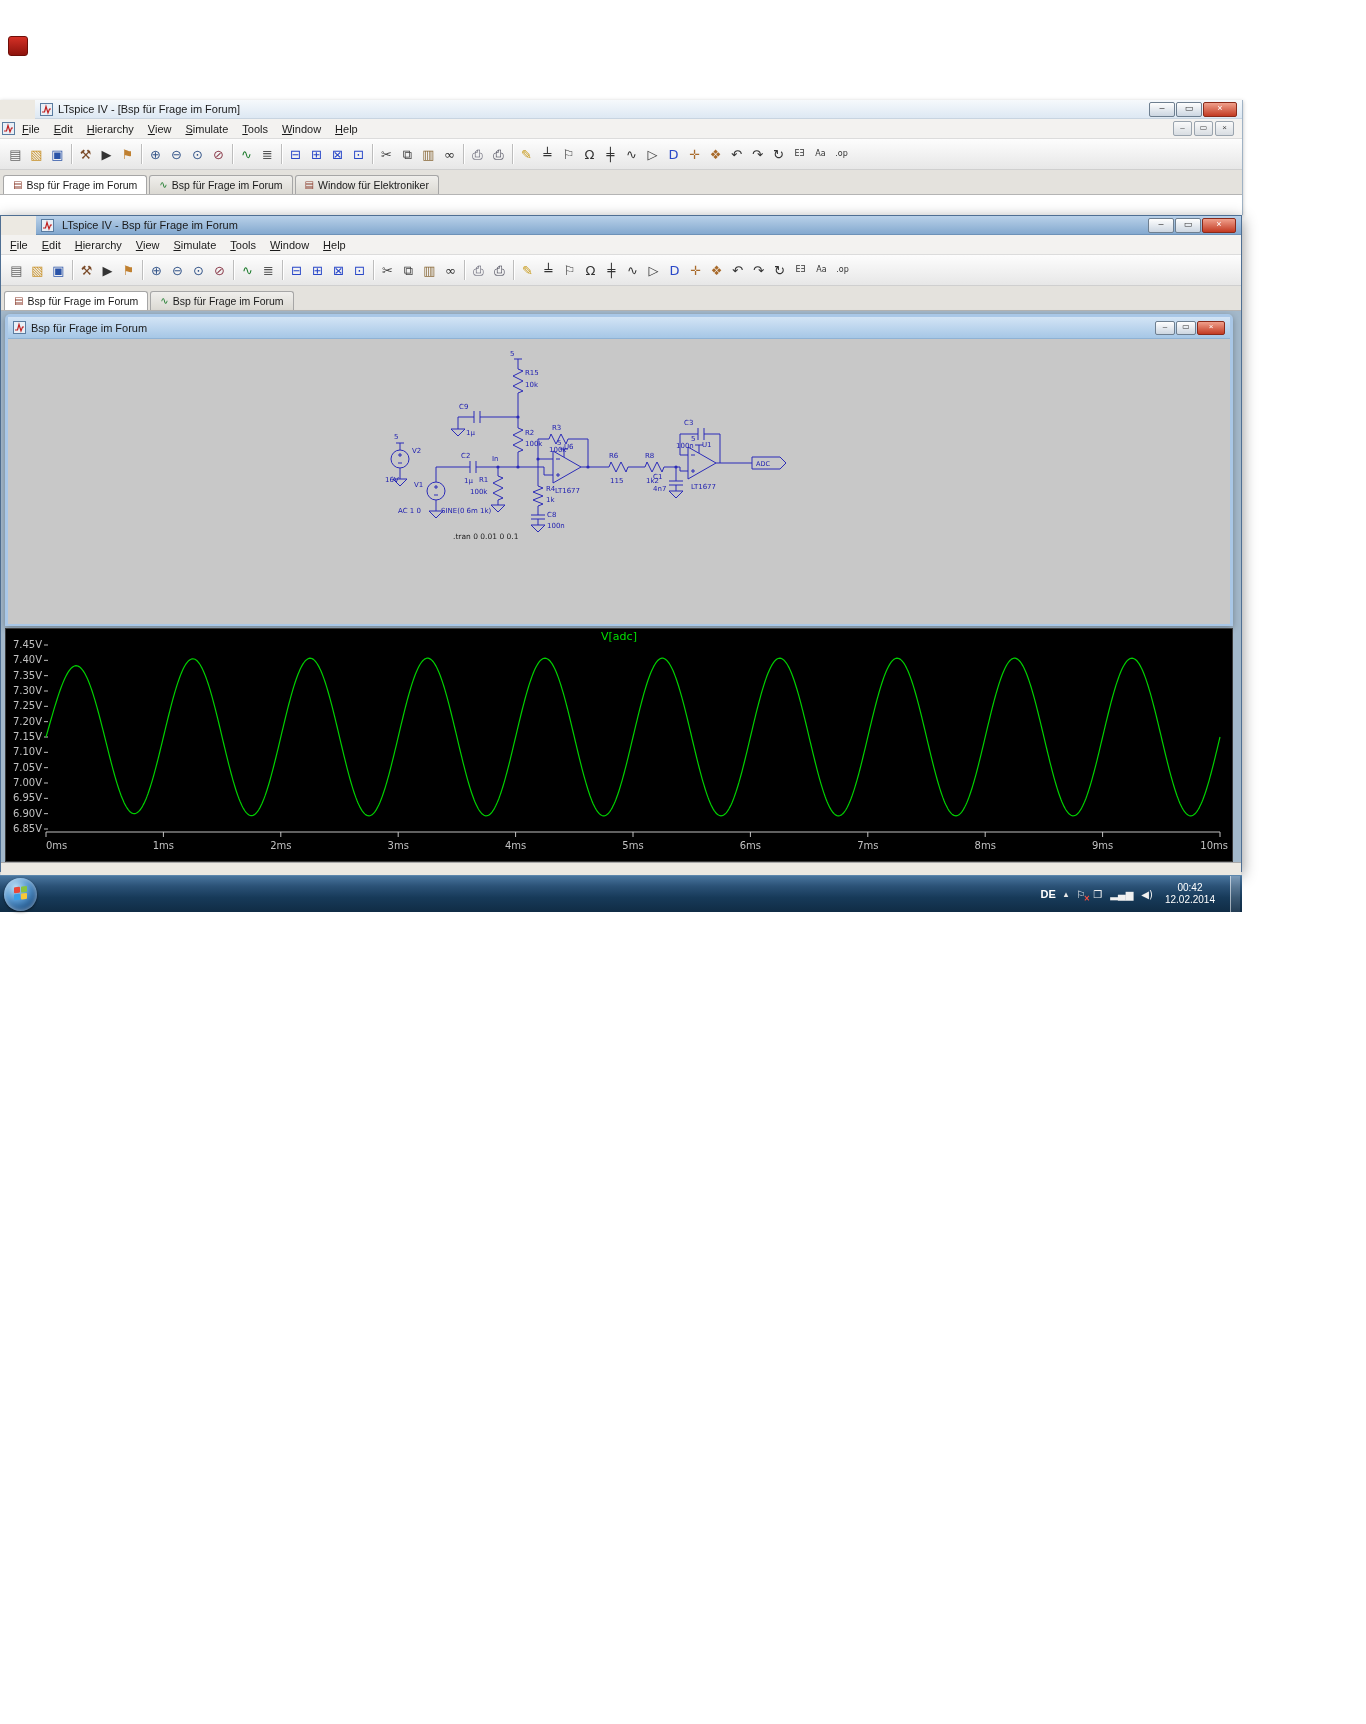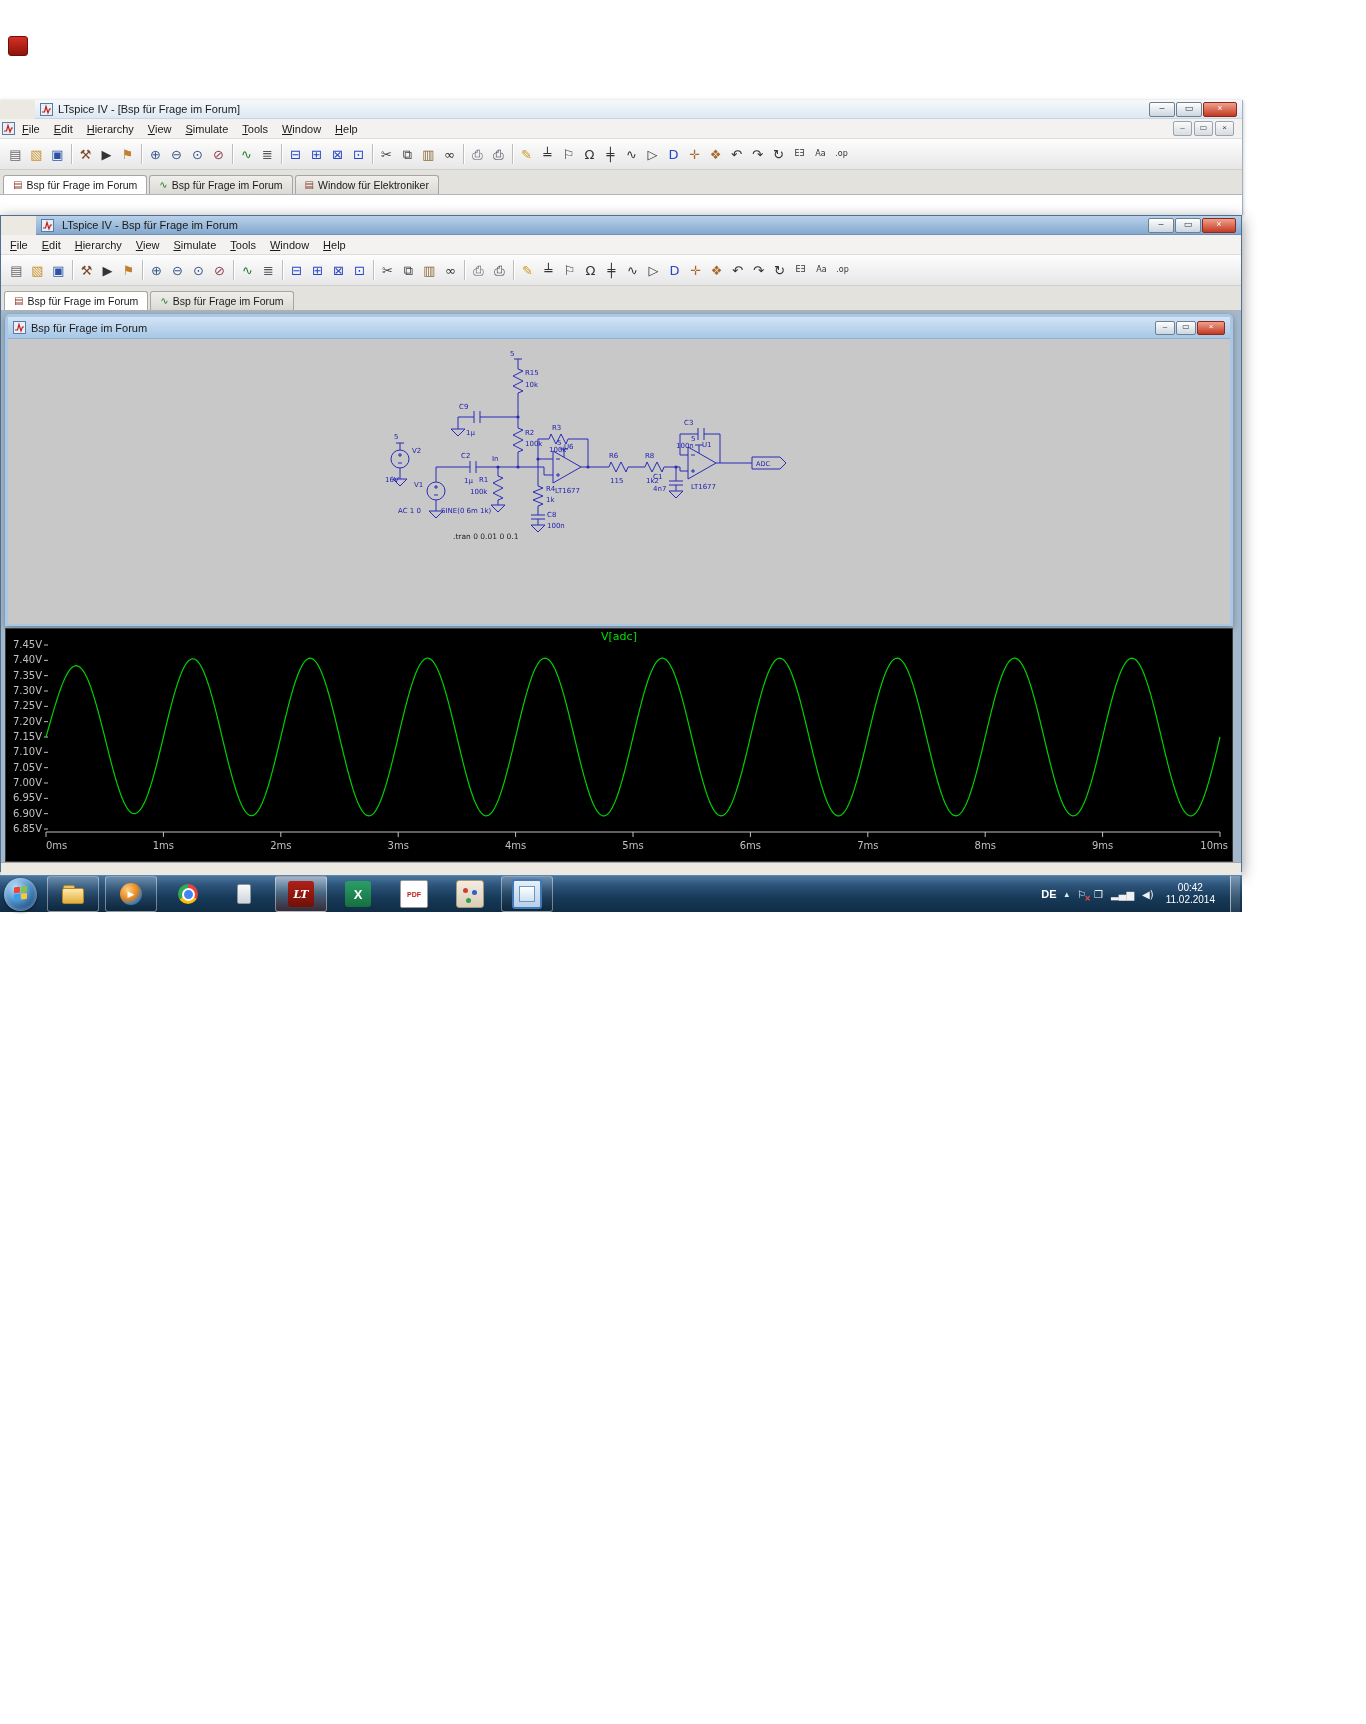--- a/index.html
+++ b/index.html
@@ -624,59 +624,30 @@
             <polyline points="40,108.0 41,104.5 42,101.0 43,97.5 44,94.0 45,90.5 46,87.1 47,83.6 48,80.2 49,76.9 50,73.7 51,70.5 52,67.4 53,64.4 54,61.5 55,58.7 56,56.1 57,53.6 58,51.2 59,49.0 60,47.0 61,45.1 62,43.4 63,41.9 64,40.6 65,39.4 66,38.5 67,37.7 68,37.2 69,36.8 70,36.7 71,36.8 72,37.1 73,37.6 74,38.3 75,39.2 76,40.3 77,41.6 78,43.1 79,44.8 80,46.7 81,48.8 82,51.1 83,53.5 84,56.1 85,58.9 86,61.8 87,64.9 88,68.1 89,71.4 90,74.8 91,78.4 92,82.0 93,85.7 94,89.5 95,93.4 96,97.3 97,101.2 98,105.2 99,109.2 100,113.2 101,117.2 102,121.2 103,125.1 104,129.0 105,132.9 106,136.7 107,140.4 108,144.0 109,147.6 110,151.0 111,154.3 112,157.5 113,160.5 114,163.4 115,166.2 116,168.7 117,171.1 118,173.4 119,175.4 120,177.3 121,178.9 122,180.4 123,181.6 124,182.7 125,183.5 126,184.1 127,184.5 128,184.6 129,184.6 130,184.3 131,183.8 132,183.1 133,182.2 134,181.0 135,179.7 136,178.1 137,176.3 138,174.4 139,172.2 140,169.9 141,167.4 142,164.7 143,161.8 144,158.8 145,155.6 146,152.3 147,148.9 148,145.3 149,141.6 150,137.9 151,134.0 152,130.1 153,126.1 154,122.0 155,117.9 156,113.8 157,109.7 158,105.5 159,101.4 160,97.2 161,93.1 162,89.0 163,85.0 164,81.1 165,77.2 166,73.4 167,69.7 168,66.1 169,62.7 170,59.3 171,56.1 172,53.1 173,50.2 174,47.5 175,44.9 176,42.5 177,40.3 178,38.3 179,36.5 180,34.9 181,33.6 182,32.4 183,31.4 184,30.7 185,30.2 186,29.9 187,29.8 188,30.0 189,30.3 190,30.9 191,31.8 192,32.8 193,34.1 194,35.5 195,37.2 196,39.1 197,41.2 198,43.5 199,45.9 200,48.5 201,51.4 202,54.3 203,57.4 204,60.7 205,64.1 206,67.7 207,71.3 208,75.1 209,78.9 210,82.8 211,86.9 212,90.9 213,95.0 214,99.2 215,103.4 216,107.6 217,111.8 218,116.0 219,120.1 220,124.3 221,128.4 222,132.4 223,136.3 224,140.2 225,144.0 226,147.7 227,151.3 228,154.7 229,158.0 230,161.2 231,164.2 232,167.1 233,169.8 234,172.3 235,174.6 236,176.8 237,178.7 238,180.4 239,182.0 240,183.3 241,184.4 242,185.3 243,186.0 244,186.4 245,186.6 246,186.6 247,186.4 248,185.9 249,185.2 250,184.3 251,183.2 252,181.9 253,180.3 254,178.6 255,176.6 256,174.5 257,172.1 258,169.6 259,166.9 260,164.0 261,161.0 262,157.8 263,154.5 264,151.0 265,147.4 266,143.7 267,139.9 268,136.0 269,132.0 270,128.0 271,123.9 272,119.8 273,115.6 274,111.4 275,107.2 276,102.9 277,98.8 278,94.6 279,90.5 280,86.4 281,82.4 282,78.4 283,74.5 284,70.8 285,67.1 286,63.6 287,60.2 288,56.9 289,53.8 290,50.8 291,48.0 292,45.3 293,42.9 294,40.6 295,38.5 296,36.6 297,34.9 298,33.5 299,32.2 300,31.2 301,30.4 302,29.8 303,29.4 304,29.2 305,29.3 306,29.6 307,30.1 308,30.9 309,31.9 310,33.1 311,34.5 312,36.1 313,37.9 314,39.9 315,42.1 316,44.5 317,47.1 318,49.9 319,52.8 320,55.9 321,59.1 322,62.5 323,66.0 324,69.6 325,73.4 326,77.2 327,81.1 328,85.1 329,89.2 330,93.3 331,97.5 332,101.7 333,105.9 334,110.1 335,114.3 336,118.5 337,122.7 338,126.8 339,130.9 340,134.9 341,138.8 342,142.6 343,146.4 344,150.0 345,153.5 346,156.9 347,160.1 348,163.2 349,166.1 350,168.9 351,171.5 352,173.9 353,176.1 354,178.1 355,179.9 356,181.6 357,183.0 358,184.2 359,185.1 360,185.9 361,186.4 362,186.7 363,186.8 364,186.6 365,186.3 366,185.7 367,184.9 368,183.8 369,182.6 370,181.1 371,179.4 372,177.5 373,175.5 374,173.2 375,170.7 376,168.1 377,165.3 378,162.3 379,159.2 380,155.9 381,152.5 382,148.9 383,145.3 384,141.5 385,137.6 386,133.7 387,129.6 388,125.6 389,121.4 390,117.3 391,113.1 392,108.8 393,104.6 394,100.4 395,96.2 396,92.1 397,88.0 398,83.9 399,79.9 400,76.0 401,72.2 402,68.5 403,64.9 404,61.5 405,58.1 406,54.9 407,51.9 408,49.0 409,46.3 410,43.8 411,41.4 412,39.3 413,37.3 414,35.5 415,34.0 416,32.6 417,31.5 418,30.6 419,29.9 420,29.5 421,29.2 422,29.2 423,29.4 424,29.9 425,30.5 426,31.4 427,32.5 428,33.8 429,35.4 430,37.1 431,39.1 432,41.2 433,43.5 434,46.0 435,48.7 436,51.6 437,54.6 438,57.8 439,61.1 440,64.6 441,68.2 442,71.9 443,75.7 444,79.6 445,83.5 446,87.6 447,91.7 448,95.8 449,100.0 450,104.2 451,108.4 452,112.6 453,116.8 454,121.0 455,125.2 456,129.2 457,133.3 458,137.2 459,141.1 460,144.9 461,148.6 462,152.1 463,155.5 464,158.8 465,162.0 466,165.0 467,167.8 468,170.5 469,173.0 470,175.2 471,177.3 472,179.3 473,181.0 474,182.4 475,183.7 476,184.8 477,185.6 478,186.2 479,186.6 480,186.8 481,186.7 482,186.5 483,186.0 484,185.2 485,184.3 486,183.1 487,181.7 488,180.1 489,178.3 490,176.3 491,174.1 492,171.7 493,169.2 494,166.4 495,163.5 496,160.4 497,157.2 498,153.8 499,150.4 500,146.7 501,143.0 502,139.2 503,135.3 504,131.3 505,127.2 506,123.1 507,118.9 508,114.7 509,110.5 510,106.3 511,102.1 512,97.9 513,93.7 514,89.6 515,85.5 516,81.5 517,77.6 518,73.8 519,70.0 520,66.4 521,62.8 522,59.5 523,56.2 524,53.1 525,50.2 526,47.4 527,44.8 528,42.3 529,40.1 530,38.1 531,36.2 532,34.6 533,33.1 534,31.9 535,30.9 536,30.2 537,29.6 538,29.3 539,29.2 540,29.3 541,29.7 542,30.2 543,31.0 544,32.0 545,33.3 546,34.7 547,36.4 548,38.3 549,40.3 550,42.6 551,45.0 552,47.6 553,50.4 554,53.4 555,56.5 556,59.8 557,63.2 558,66.7 559,70.4 560,74.1 561,78.0 562,81.9 563,85.9 564,90.0 565,94.2 566,98.3 567,102.5 568,106.7 569,111.0 570,115.2 571,119.3 572,123.5 573,127.6 574,131.7 575,135.7 576,139.6 577,143.4 578,147.1 579,150.7 580,154.2 581,157.5 582,160.7 583,163.8 584,166.7 585,169.4 586,172.0 587,174.4 588,176.5 589,178.5 590,180.3 591,181.9 592,183.2 593,184.4 594,185.3 595,186.0 596,186.5 597,186.8 598,186.8 599,186.6 600,186.2 601,185.5 602,184.7 603,183.6 604,182.3 605,180.8 606,179.1 607,177.1 608,175.0 609,172.7 610,170.2 611,167.5 612,164.7 613,161.7 614,158.5 615,155.2 616,151.8 617,148.2 618,144.5 619,140.7 620,136.8 621,132.9 622,128.8 623,124.7 624,120.6 625,116.4 626,112.2 627,108.0 628,103.8 629,99.6 630,95.4 631,91.3 632,87.2 633,83.1 634,79.2 635,75.3 636,71.5 637,67.8 638,64.2 639,60.8 640,57.5 641,54.3 642,51.3 643,48.5 644,45.8 645,43.3 646,41.0 647,38.9 648,36.9 649,35.2 650,33.7 651,32.4 652,31.3 653,30.5 654,29.8 655,29.4 656,29.2 657,29.2 658,29.5 659,30.0 660,30.7 661,31.6 662,32.8 663,34.1 664,35.7 665,37.5 666,39.5 667,41.6 668,44.0 669,46.6 670,49.3 671,52.2 672,55.3 673,58.5 674,61.8 675,65.3 676,68.9 677,72.6 678,76.4 679,80.3 680,84.3 681,88.4 682,92.5 683,96.7 684,100.8 685,105.0 686,109.3 687,113.5 688,117.7 689,121.8 690,126.0 691,130.1 692,134.1 693,138.0 694,141.9 695,145.6 696,149.3 697,152.8 698,156.2 699,159.5 700,162.6 701,165.6 702,168.4 703,171.0 704,173.4 705,175.7 706,177.7 707,179.6 708,181.3 709,182.7 710,184.0 711,185.0 712,185.8 713,186.3 714,186.7 715,186.8 716,186.7 717,186.4 718,185.8 719,185.1 720,184.1 721,182.9 722,181.4 723,179.8 724,177.9 725,175.9 726,173.7 727,171.2 728,168.6 729,165.8 730,162.9 731,159.8 732,156.5 733,153.2 734,149.6 735,146.0 736,142.3 737,138.4 738,134.5 739,130.5 740,126.4 741,122.3 742,118.1 743,113.9 744,109.7 745,105.5 746,101.3 747,97.1 748,92.9 749,88.8 750,84.7 751,80.7 752,76.8 753,73.0 754,69.3 755,65.6 756,62.2 757,58.8 758,55.6 759,52.5 760,49.6 761,46.8 762,44.3 763,41.9 764,39.7 765,37.7 766,35.9 767,34.3 768,32.9 769,31.7 770,30.8 771,30.0 772,29.5 773,29.3 774,29.2 775,29.4 776,29.8 777,30.4 778,31.2 779,32.3 780,33.6 781,35.0 782,36.7 783,38.6 784,40.8 785,43.0 786,45.5 787,48.2 788,51.0 789,54.0 790,57.2 791,60.5 792,63.9 793,67.4 794,71.1 795,74.9 796,78.8 797,82.7 798,86.8 799,90.8 800,95.0 801,99.2 802,103.4 803,107.6 804,111.8 805,116.0 806,120.2 807,124.3 808,128.4 809,132.5 810,136.4 811,140.3 812,144.1 813,147.8 814,151.4 815,154.9 816,158.2 817,161.4 818,164.4 819,167.3 820,170.0 821,172.5 822,174.8 823,176.9 824,178.9 825,180.6 826,182.2 827,183.5 828,184.6 829,185.5 830,186.1 831,186.6 832,186.8 833,186.8 834,186.5 835,186.1 836,185.4 837,184.5 838,183.4 839,182.0 840,180.5 841,178.7 842,176.7 843,174.6 844,172.2 845,169.7 846,167.0 847,164.1 848,161.1 849,157.9 850,154.5 851,151.1 852,147.5 853,143.8 854,140.0 855,136.1 856,132.1 857,128.0 858,123.9 859,119.8 860,115.6 861,111.4 862,107.2 863,102.9 864,98.7 865,94.6 866,90.4 867,86.3 868,82.3 869,78.4 870,74.5 871,70.7 872,67.1 873,63.5 874,60.1 875,56.8 876,53.7 877,50.7 878,47.9 879,45.3 880,42.8 881,40.5 882,38.4 883,36.6 884,34.9 885,33.4 886,32.2 887,31.1 888,30.3 889,29.7 890,29.3 891,29.2 892,29.3 893,29.6 894,30.1 895,30.9 896,31.8 897,33.0 898,34.4 899,36.0 900,37.9 901,39.9 902,42.1 903,44.5 904,47.1 905,49.9 906,52.8 907,55.9 908,59.1 909,62.5 910,66.0 911,69.6 912,73.4 913,77.2 914,81.1 915,85.1 916,89.2 917,93.3 918,97.5 919,101.7 920,105.9 921,110.1 922,114.3 923,118.5 924,122.7 925,126.8 926,130.9 927,134.9 928,138.8 929,142.6 930,146.4 931,150.0 932,153.5 933,156.9 934,160.1 935,163.2 936,166.1 937,168.9 938,171.5 939,173.9 940,176.1 941,178.1 942,180.0 943,181.6 944,183.0 945,184.2 946,185.1 947,185.9 948,186.4 949,186.7 950,186.8 951,186.7 952,186.3 953,185.7 954,184.9 955,183.8 956,182.6 957,181.1 958,179.4 959,177.6 960,175.5 961,173.2 962,170.7 963,168.1 964,165.3 965,162.3 966,159.2 967,155.9 968,152.5 969,148.9 970,145.3 971,141.5 972,137.6 973,133.7 974,129.7 975,125.6 976,121.4 977,117.3 978,113.1 979,108.8 980,104.6 981,100.4 982,96.2 983,92.1 984,88.0 985,83.9 986,79.9 987,76.0 988,72.2 989,68.5 990,64.9 991,61.5 992,58.1 993,54.9 994,51.9 995,49.0 996,46.3 997,43.8 998,41.4 999,39.3 1000,37.3 1001,35.5 1002,34.0 1003,32.6 1004,31.5 1005,30.6 1006,29.9 1007,29.5 1008,29.2 1009,29.2 1010,29.4 1011,29.9 1012,30.5 1013,31.4 1014,32.5 1015,33.8 1016,35.4 1017,37.1 1018,39.1 1019,41.2 1020,43.5 1021,46.0 1022,48.7 1023,51.6 1024,54.6 1025,57.8 1026,61.1 1027,64.6 1028,68.2 1029,71.9 1030,75.7 1031,79.6 1032,83.5 1033,87.6 1034,91.7 1035,95.8 1036,100.0 1037,104.2 1038,108.4 1039,112.6 1040,116.8 1041,121.0 1042,125.2 1043,129.2 1044,133.3 1045,137.2 1046,141.1 1047,144.9 1048,148.6 1049,152.1 1050,155.5 1051,158.8 1052,162.0 1053,165.0 1054,167.8 1055,170.5 1056,173.0 1057,175.2 1058,177.4 1059,179.3 1060,181.0 1061,182.4 1062,183.7 1063,184.8 1064,185.6 1065,186.2 1066,186.6 1067,186.8 1068,186.7 1069,186.5 1070,186.0 1071,185.2 1072,184.3 1073,183.1 1074,181.7 1075,180.1 1076,178.3 1077,176.3 1078,174.1 1079,171.7 1080,169.2 1081,166.4 1082,163.5 1083,160.4 1084,157.2 1085,153.8 1086,150.4 1087,146.7 1088,143.0 1089,139.2 1090,135.3 1091,131.3 1092,127.2 1093,123.1 1094,118.9 1095,114.7 1096,110.5 1097,106.3 1098,102.1 1099,97.9 1100,93.7 1101,89.6 1102,85.5 1103,81.5 1104,77.6 1105,73.7 1106,70.0 1107,66.4 1108,62.8 1109,59.5 1110,56.2 1111,53.1 1112,50.2 1113,47.4 1114,44.8 1115,42.3 1116,40.1 1117,38.1 1118,36.2 1119,34.6 1120,33.1 1121,31.9 1122,30.9 1123,30.2 1124,29.6 1125,29.3 1126,29.2 1127,29.3 1128,29.7 1129,30.2 1130,31.0 1131,32.0 1132,33.3 1133,34.7 1134,36.4 1135,38.3 1136,40.3 1137,42.6 1138,45.0 1139,47.6 1140,50.4 1141,53.4 1142,56.5 1143,59.8 1144,63.2 1145,66.7 1146,70.4 1147,74.1 1148,78.0 1149,81.9 1150,85.9 1151,90.0 1152,94.2 1153,98.3 1154,102.5 1155,106.7 1156,111.0 1157,115.2 1158,119.3 1159,123.5 1160,127.6 1161,131.7 1162,135.7 1163,139.6 1164,143.4 1165,147.1 1166,150.7 1167,154.2 1168,157.5 1169,160.7 1170,163.8 1171,166.7 1172,169.4 1173,172.0 1174,174.4 1175,176.5 1176,178.5 1177,180.3 1178,181.9 1179,183.2 1180,184.4 1181,185.3 1182,186.0 1183,186.5 1184,186.8 1185,186.8 1186,186.6 1187,186.2 1188,185.5 1189,184.7 1190,183.6 1191,182.3 1192,180.8 1193,179.1 1194,177.1 1195,175.0 1196,172.7 1197,170.2 1198,167.5 1199,164.7 1200,161.7 1201,158.5 1202,155.2 1203,151.8 1204,148.2 1205,144.5 1206,140.7 1207,136.8 1208,132.9 1209,128.8 1210,124.7 1211,120.6 1212,116.4 1213,112.2 1214,108.0" fill="none" stroke="#00d000" stroke-width="1.2"></polyline>
           </svg>
       </div>
 
       <div id="statusbar"></div>
     </div>
   </div>
 
   <div id="taskbar">
     <div class="start-orb"></div>
-    <div id="taskbar-apps">
-        <div class="tb-app open">
-          <div class="ic ic-windows-explorer"></div>
-        </div>
-        <div class="tb-app open">
-          <div class="ic ic-windows-media-player"></div>
-        </div>
-        <div class="tb-app">
-          <div class="ic ic-chrome"></div>
-        </div>
-        <div class="tb-app">
-          <div class="ic ic-document-app"></div>
-        </div>
-        <div class="tb-app open active">
-          <div class="ic ic-ltspice">LT</div>
-        </div>
-        <div class="tb-app">
-          <div class="ic ic-excel">X</div>
-        </div>
-        <div class="tb-app">
-          <div class="ic ic-pdf-creator">PDF</div>
-        </div>
-        <div class="tb-app">
-          <div class="ic ic-paint"></div>
-        </div>
-        <div class="tb-app open">
-          <div class="ic ic-image-viewer"></div>
-        </div>
-      </div>
     <div id="tray">
       <span class="lang">DE</span>
       <span class="tray-up">▴</span>
       <span id="tray-icons" style="display:flex;align-items:center;gap:8px;">
           <span class="tray-ic">⚐<span class="tray-badge">×</span></span>
           <span class="tray-ic">❐</span>
           <span class="tray-ic">▂▄▆</span>
           <span class="tray-ic">◀)</span>
         </span>
       <div class="clock">
         <div>00:42</div>
-        <div>11.02.2014</div>
+        <div>12.02.2014</div>
       </div>
       <div class="show-desktop"></div>
     </div>
   </div>
 
 </div>
 
 </body></html>

